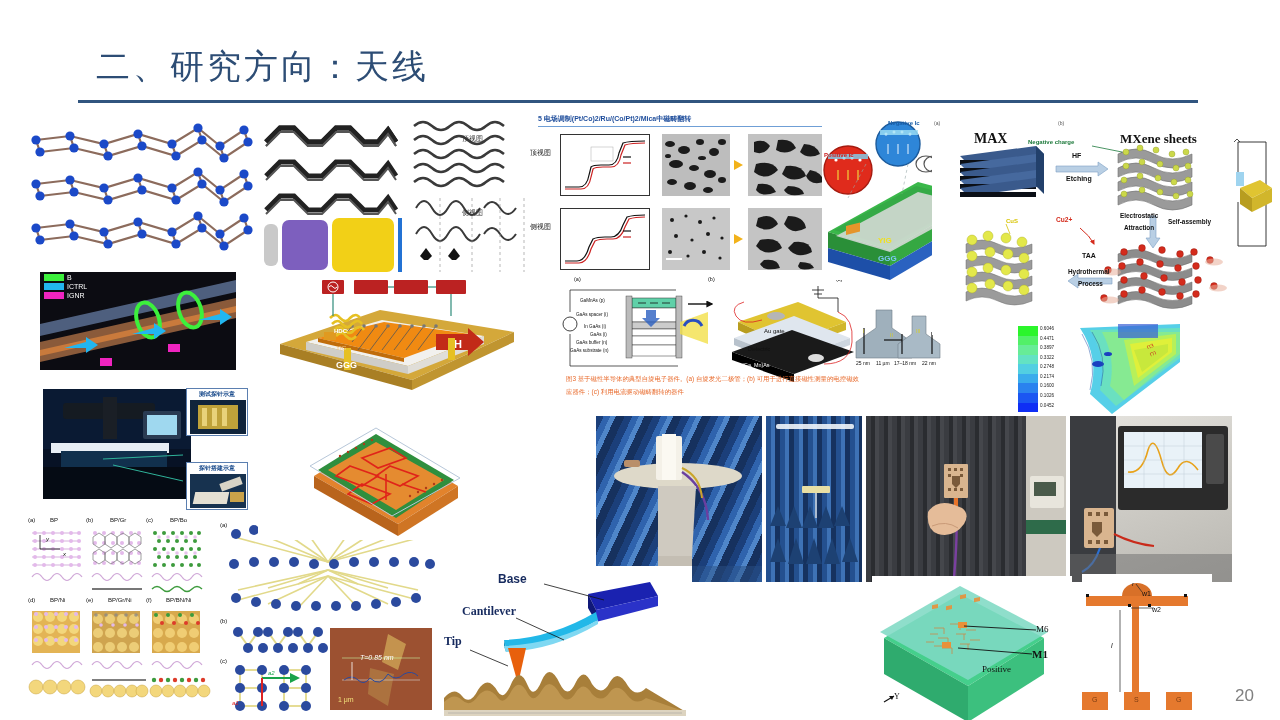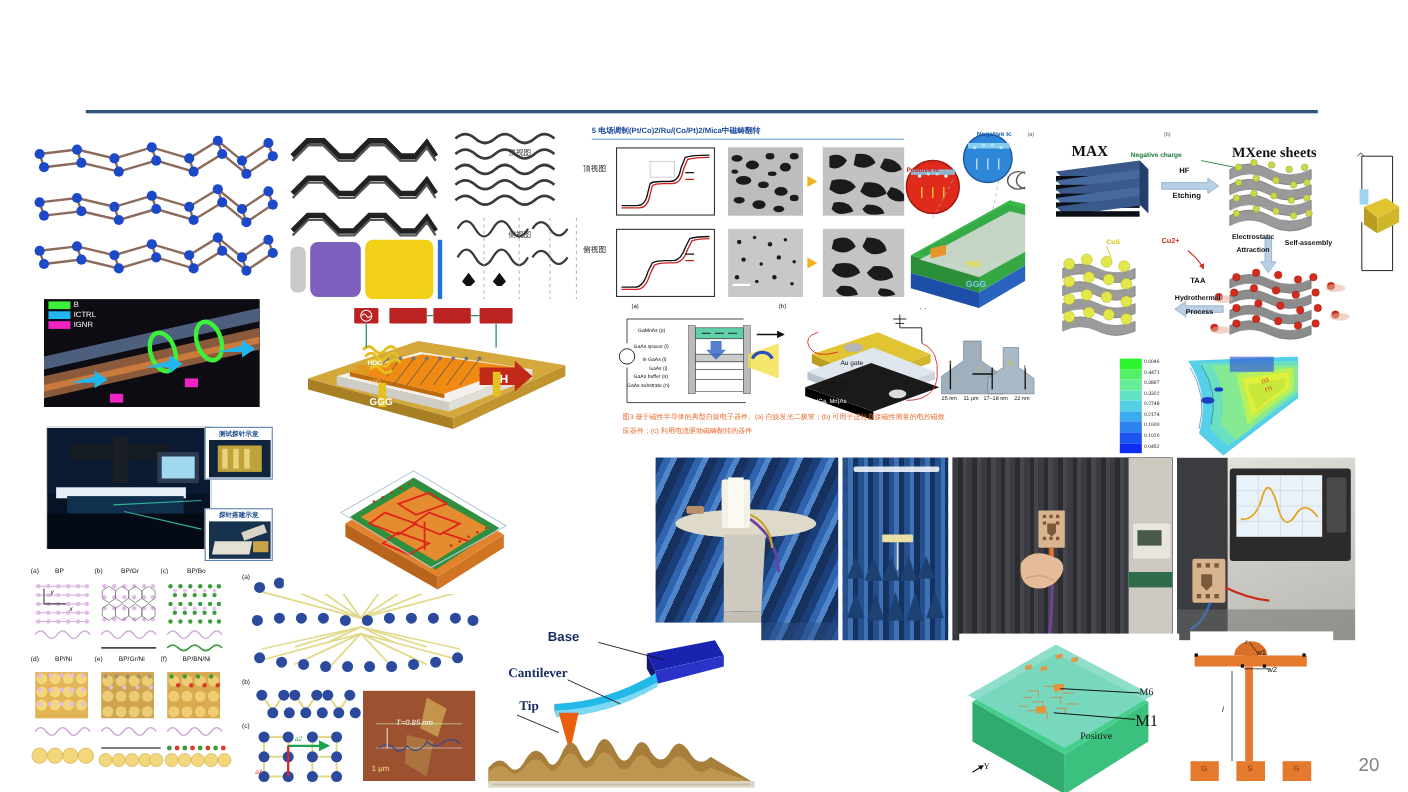--- a/index.html
+++ b/index.html
@@ -50,20 +50,21 @@
       repeating-linear-gradient(90deg,#3a3c41 0 5px,#2a2c30 5px 9px,#45474c 9px 13px),
       linear-gradient(180deg,#3b3d42,#2c2e32);
   }
   .labbg { background: linear-gradient(160deg,#e6e4df,#cfcdc7 45%,#b9b7b1); }
 </style>
 </head>
 <body>
 
 <div class="slide">
 
+  <div class="slide-title">二、研究方向：天线</div>
   <div class="title-rule"></div>
   <div class="page-number">20</div>
 
   <div class="fig" style="left:30px;top:112px;width:236px;height:160px;background:#fff;">
     <svg width="236" height="160" viewBox="0 0 236 160">
       <g stroke="#8c6b5c" stroke-width="2.2" fill="none">
         <g id="r1">
           <path d="M6 28 L40 24 L74 32 L108 22 L142 32 L168 16 L190 34 L214 18"></path>
           <path d="M10 40 L44 36 L78 44 L112 34 L146 44 L172 28 L194 46 L218 30"></path>
           <path d="M6 28 L10 40 M40 24 L44 36 M74 32 L78 44 M108 22 L112 34 M142 32 L146 44 M168 16 L172 28 M190 34 L194 46 M214 18 L218 30"></path>
@@ -1366,21 +1367,21 @@
         </g>
 
       <g stroke="#111" stroke-width="0.8">
         <line x1="108" y1="18" x2="168" y2="34"></line>
         <line x1="80" y1="52" x2="128" y2="74"></line>
         <line x1="34" y1="84" x2="72" y2="100"></line>
       </g>
     </svg>
     <div class="lbl" style="left:62px;top:6px;font-family:Liberation Sans, sans-serif;font-size:12px;font-weight:bold;color:#162a5e;">Base</div>
     <div class="lbl" style="left:26px;top:38px;font-family:'Liberation Serif',serif;font-size:12px;font-weight:bold;color:#162a5e;">Cantilever</div>
-    <div class="lbl" style="left:8px;top:68px;font-family:'Liberation Serif',serif;font-size:12px;font-weight:bold;color:#162a5e;margin-left:28px;">Tip</div>
+    <div class="lbl" style="left:8px;top:68px;font-family:'Liberation Serif',serif;font-size:12px;font-weight:bold;color:#162a5e;">Tip</div>
   </div>
 
   <div class="fig" style="left:872px;top:576px;width:200px;height:144px;background:#fff;">
     <svg width="200" height="144" viewBox="0 0 200 144">
 
       <path d="M12 62 L88 18 L172 62 L96 110 Z" fill="#45cf8c"></path>
       <path d="M12 62 L12 98 L96 146 L96 110 Z" fill="#2fab6e"></path>
       <path d="M96 110 L96 146 L172 98 L172 62 Z" fill="#3cc07e"></path>
 
       <path d="M8 56 L88 10 L176 56 L96 104 Z" fill="#7fd9c4" opacity="0.88"></path>
@@ -1401,21 +1402,21 @@
       <rect x="70" y="66" width="9" height="6" fill="#e8913a"></rect>
 
       <g stroke="#111" stroke-width="0.9">
         <line x1="92" y1="50" x2="164" y2="54"></line>
         <line x1="86" y1="72" x2="160" y2="78"></line>
       </g>
       <path d="M12 126 l10 -6" stroke="#111" stroke-width="1.1"></path>
       <path d="M22 120 l-5 0 l3 4 z" fill="#111"></path>
     </svg>
     <div class="lbl" style="left:164px;top:48px;font-family:'Liberation Serif',serif;font-size:9px;color:#111;">M6</div>
-    <div class="lbl" style="left:160px;top:72px;font-family:'Liberation Serif',serif;font-size:15px;color:#111;">M1</div>
+    <div class="lbl" style="left:160px;top:72px;font-family:'Liberation Serif',serif;font-size:11px;color:#111;font-weight:bold;">M1</div>
     <div class="lbl" style="left:110px;top:88px;font-family:'Liberation Serif',serif;font-size:9px;color:#111;">Positive</div>
     <div class="lbl" style="left:22px;top:116px;font-family:'Liberation Serif',serif;font-size:8px;color:#111;">Y</div>
   </div>
 
   <div class="fig" style="left:1082px;top:574px;width:130px;height:146px;background:#fff;">
     <svg width="130" height="146" viewBox="0 0 130 146">
 
       <path d="M4 22 L48 22 L52 14 L58 14 L62 22 L106 22 L106 32 L4 32 Z" fill="#e5792e"></path>
 
       <path d="M40 22 a15 13 0 0 1 30 0 z" fill="#d87028"></path>

